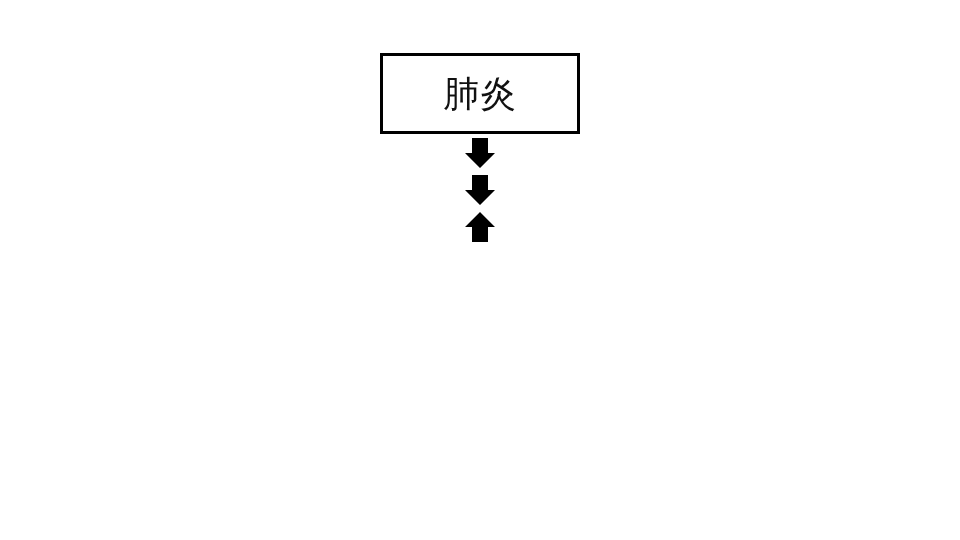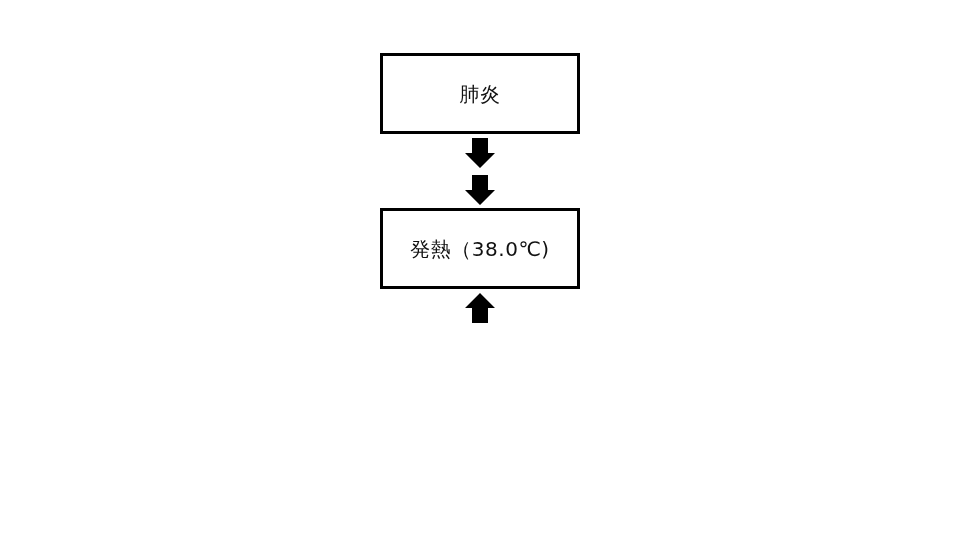--- a/index.html
+++ b/index.html
@@ -37,21 +37,21 @@
     width: 200px;
     height: 81px;
     border: 3px solid #000000;
     background: #ffffff;
     display: flex;
     align-items: center;
     justify-content: center;
   }
 
   .node-label {
-    font-size: 20px;
+    font-size: 36px;
     line-height: 1;
     color: #111111;
     letter-spacing: 0.5px;
     white-space: nowrap;
     text-align: center;
   }
 
   
   .connector {
     width: 200px;
@@ -84,23 +84,20 @@
       </svg>
     </div>
 
 
     <div class="connector">
       <svg width="30" height="30" viewBox="0 0 30 30" aria-hidden="true">
         <polygon class="arrow-shape" points="7,0 23,0 23,15 30,15 15,30 0,15 7,15"></polygon>
       </svg>
     </div>
 
-    <div class="node-box">
-      <span class="node-label">発熱（38.0℃)</span>
-    </div>
 
     <div class="connector">
       <svg width="30" height="30" viewBox="0 0 30 30" aria-hidden="true">
         <polygon class="arrow-shape" points="15,0 30,15 23,15 23,30 7,30 7,15 0,15"></polygon>
       </svg>
     </div>
 
 
   </div>
 </div>

